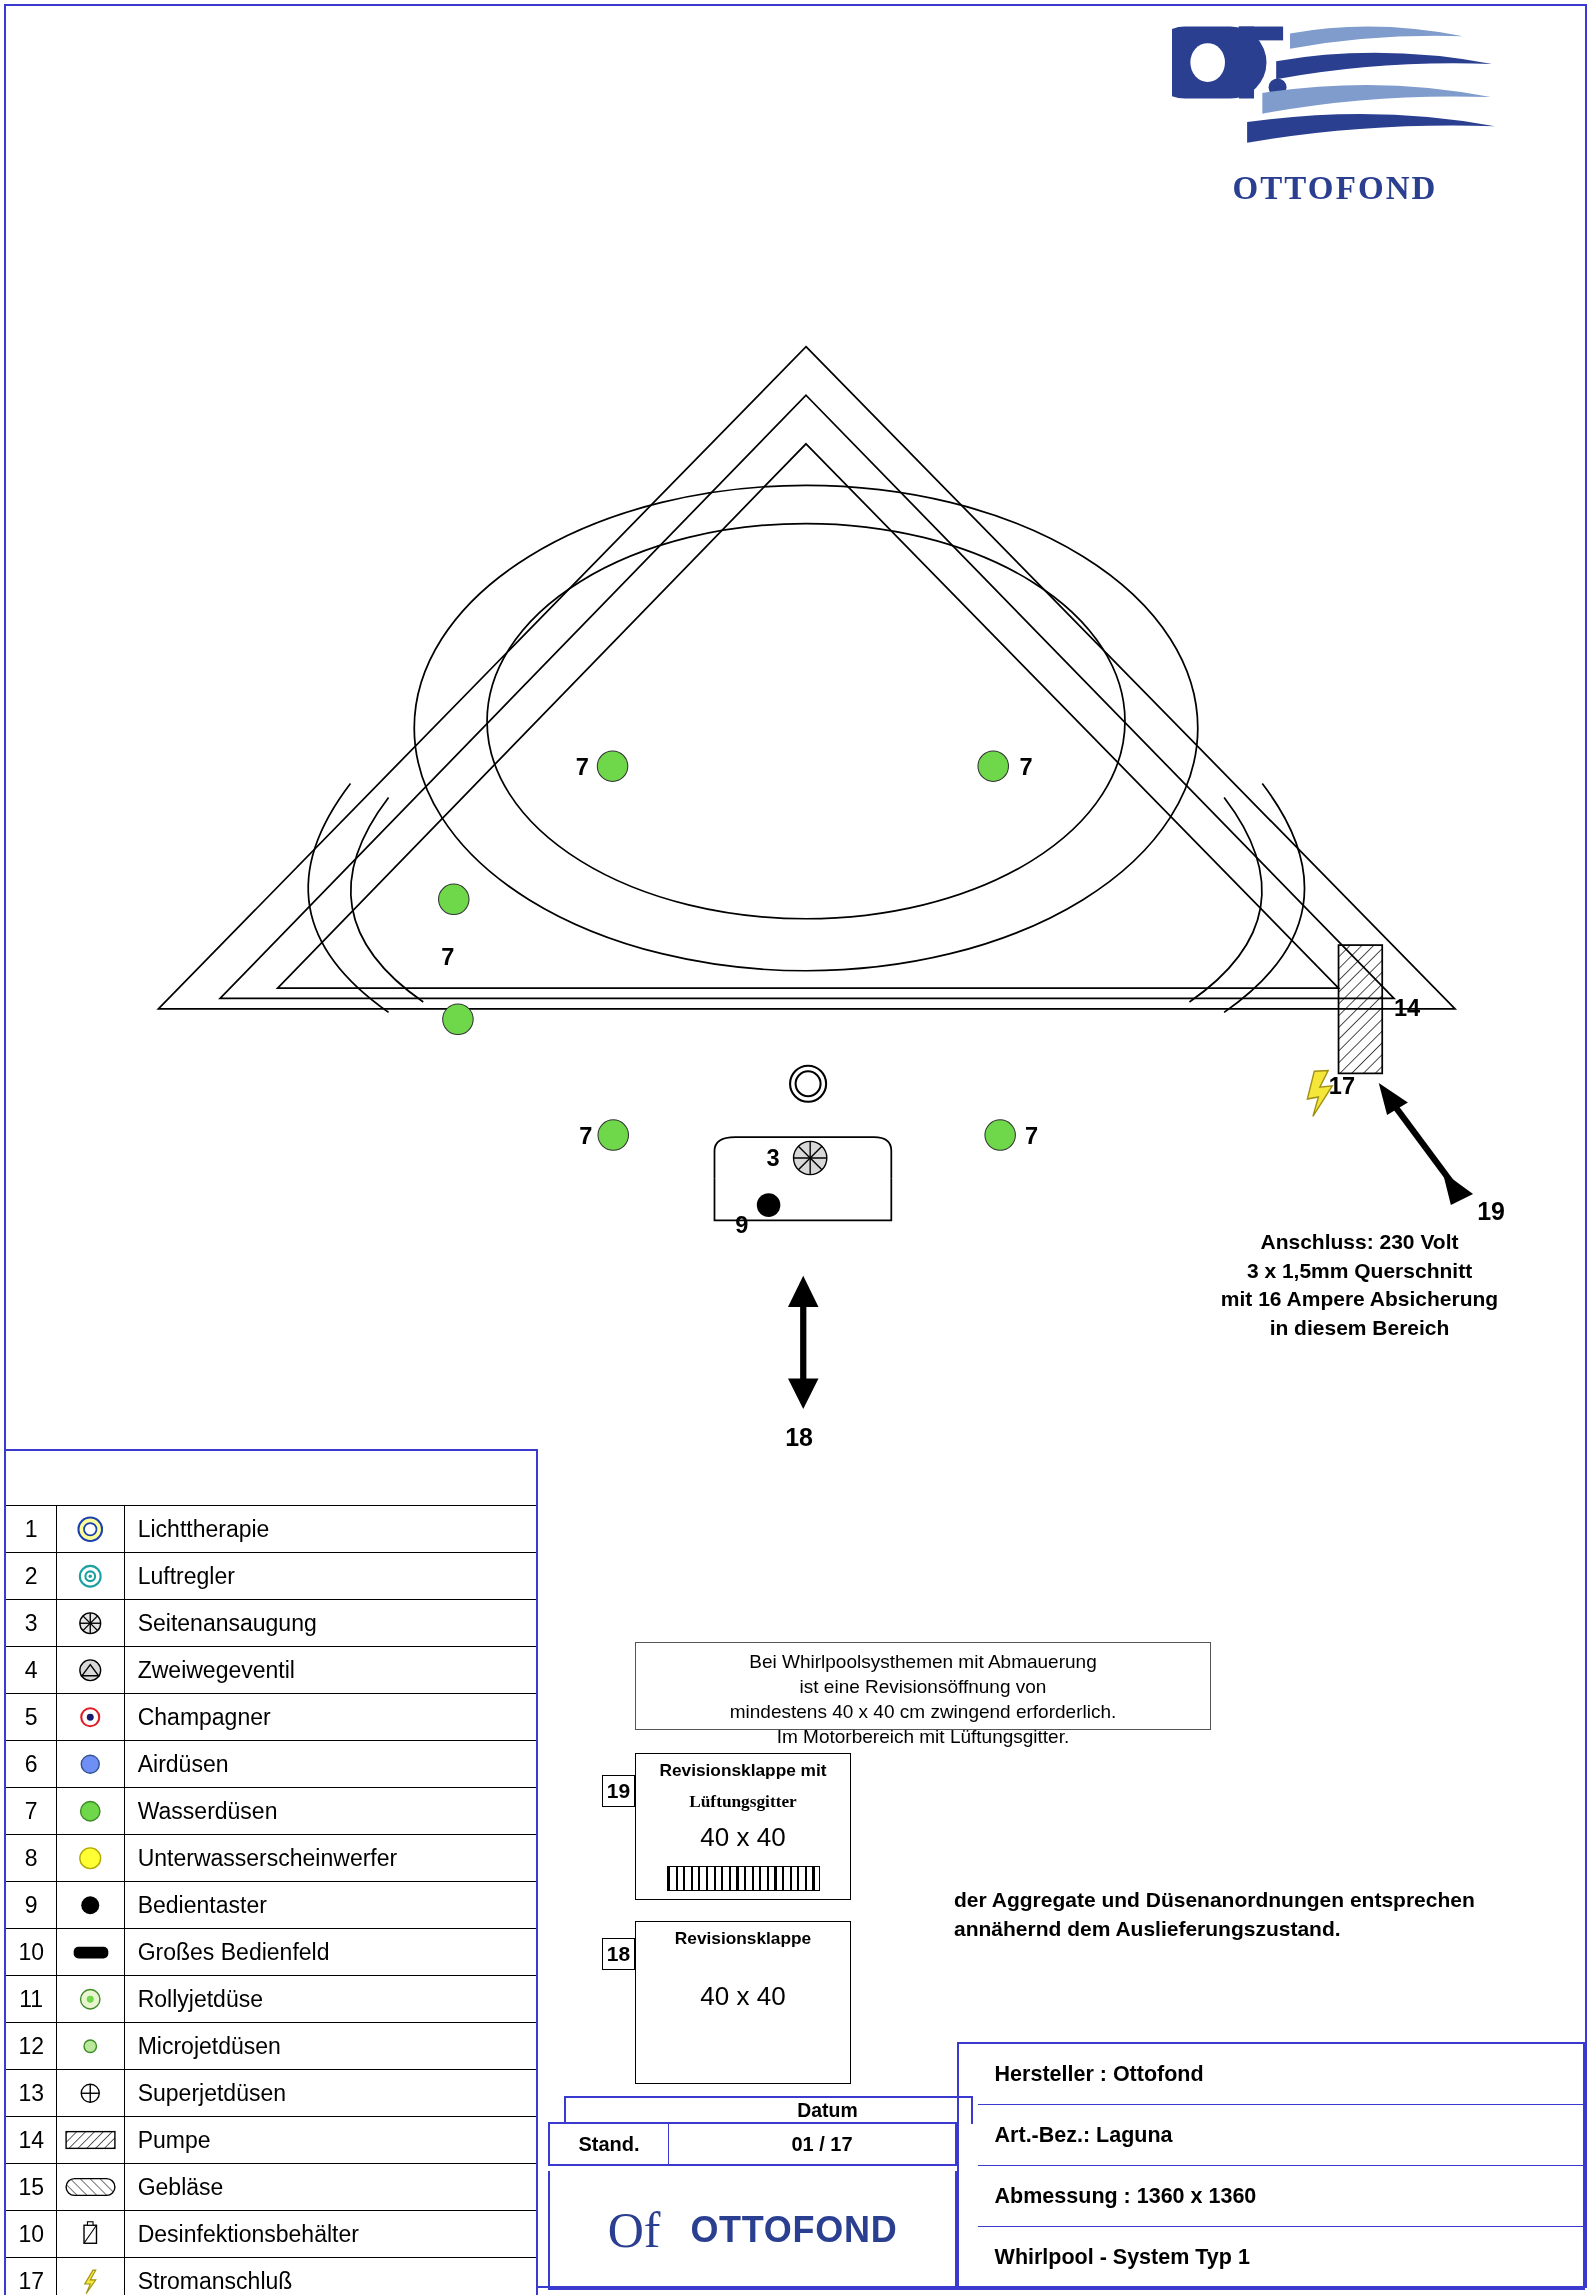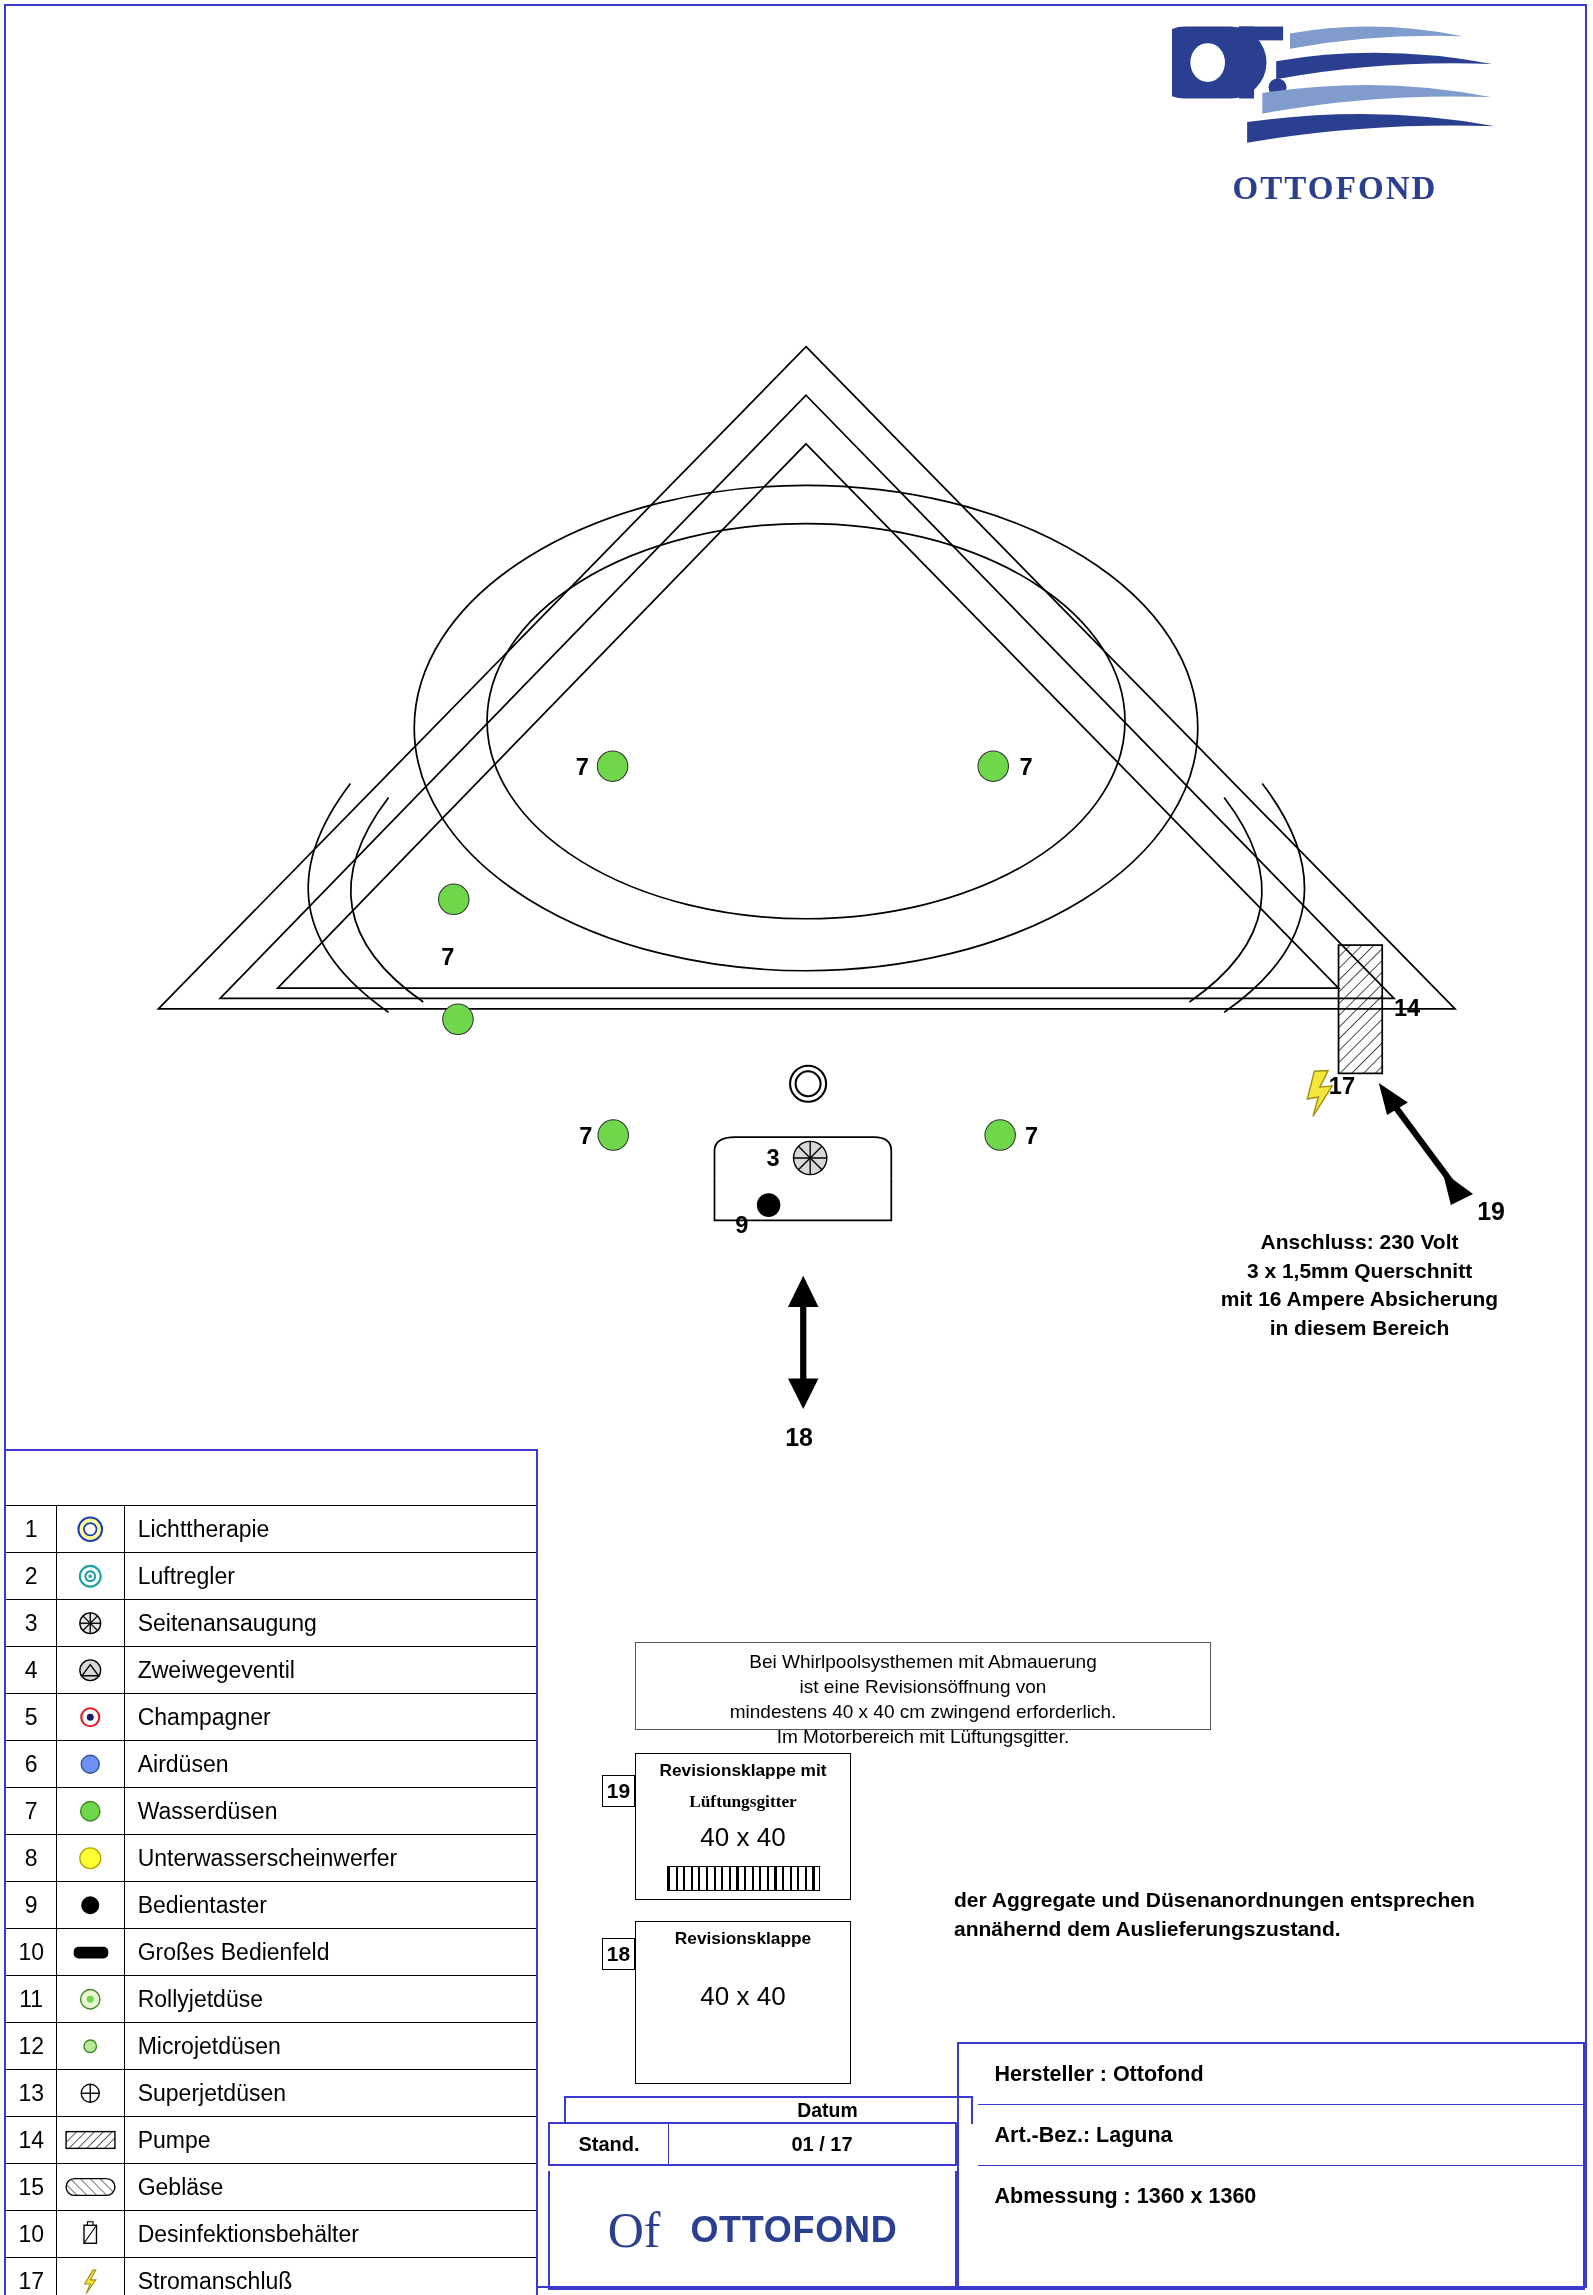--- a/index.html
+++ b/index.html
@@ -596,14 +596,15 @@
 </div>
 <div class="logo-bottom">
   <span class="lb-of">Of</span>
   <span class="lb-name">OTTOFOND</span>
 </div>
 
 <div class="info">
   <div class="info-row">Hersteller : Ottofond</div>
   <div class="info-row">Art.-Bez.: Laguna</div>
   <div class="info-row">Abmessung : 1360 x 1360</div>
+  <div class="info-row">Whirlpool - System Typ 1</div>
 </div>
 
 
 </body></html>

